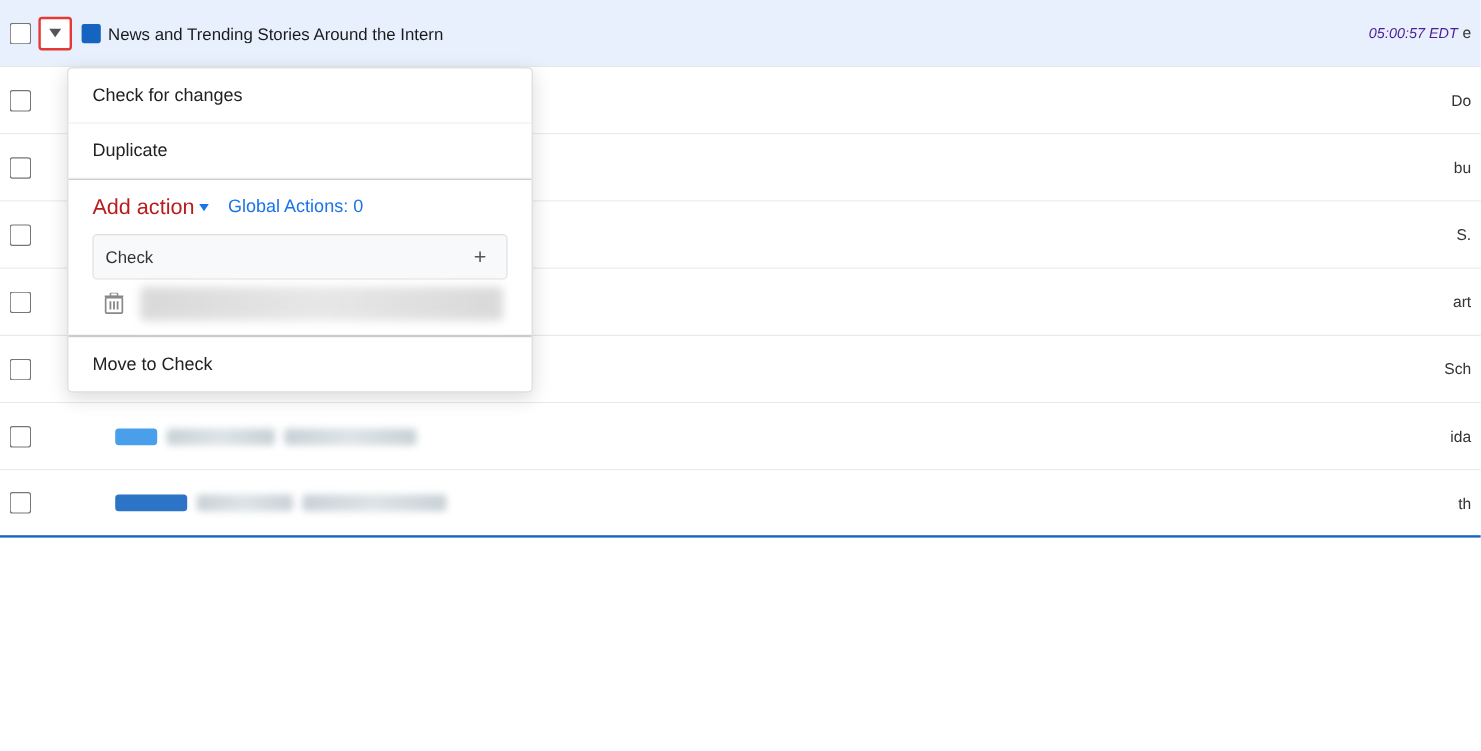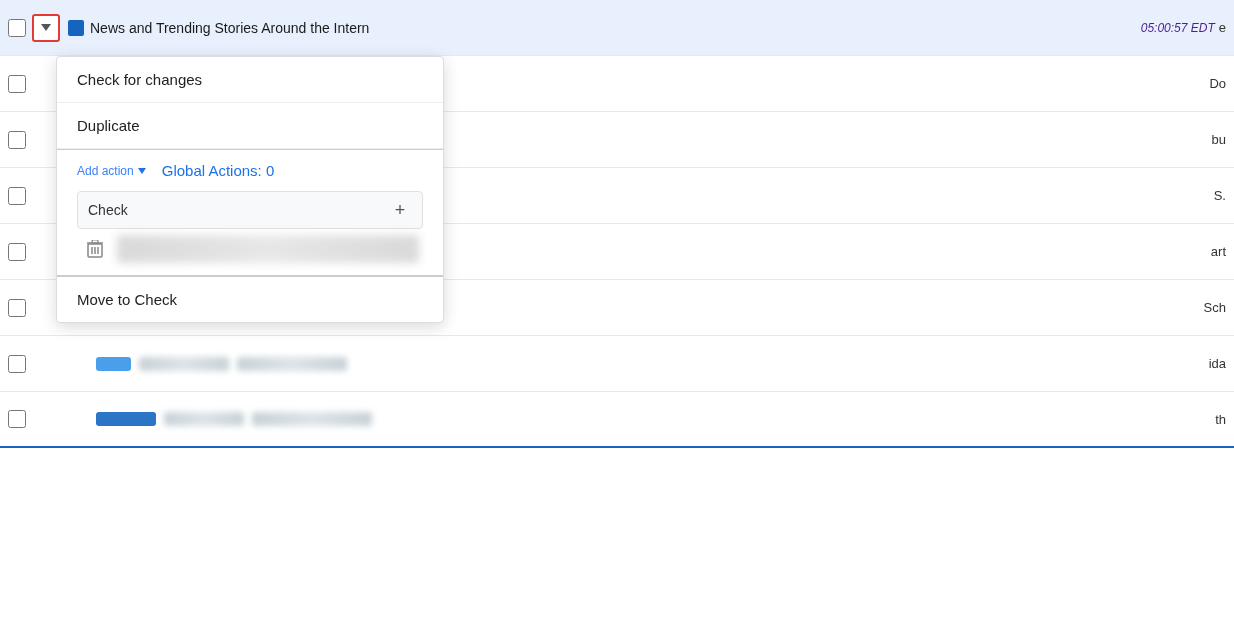--- a/index.html
+++ b/index.html
@@ -147,22 +147,22 @@
     }
 
     .actions-header {
       display: flex;
       align-items: center;
       gap: 16px;
       margin-bottom: 12px;
     }
 
     .add-action-btn {
-      color: #3b82f6;
-      font-size: 12px;
+      color: #b91c1c;
+      font-size: 18px;
       cursor: pointer;
       display: flex;
       align-items: center;
       gap: 4px;
     }
 
     .add-action-arrow {
       width: 0;
       height: 0;
       border-left: 4px solid transparent;

